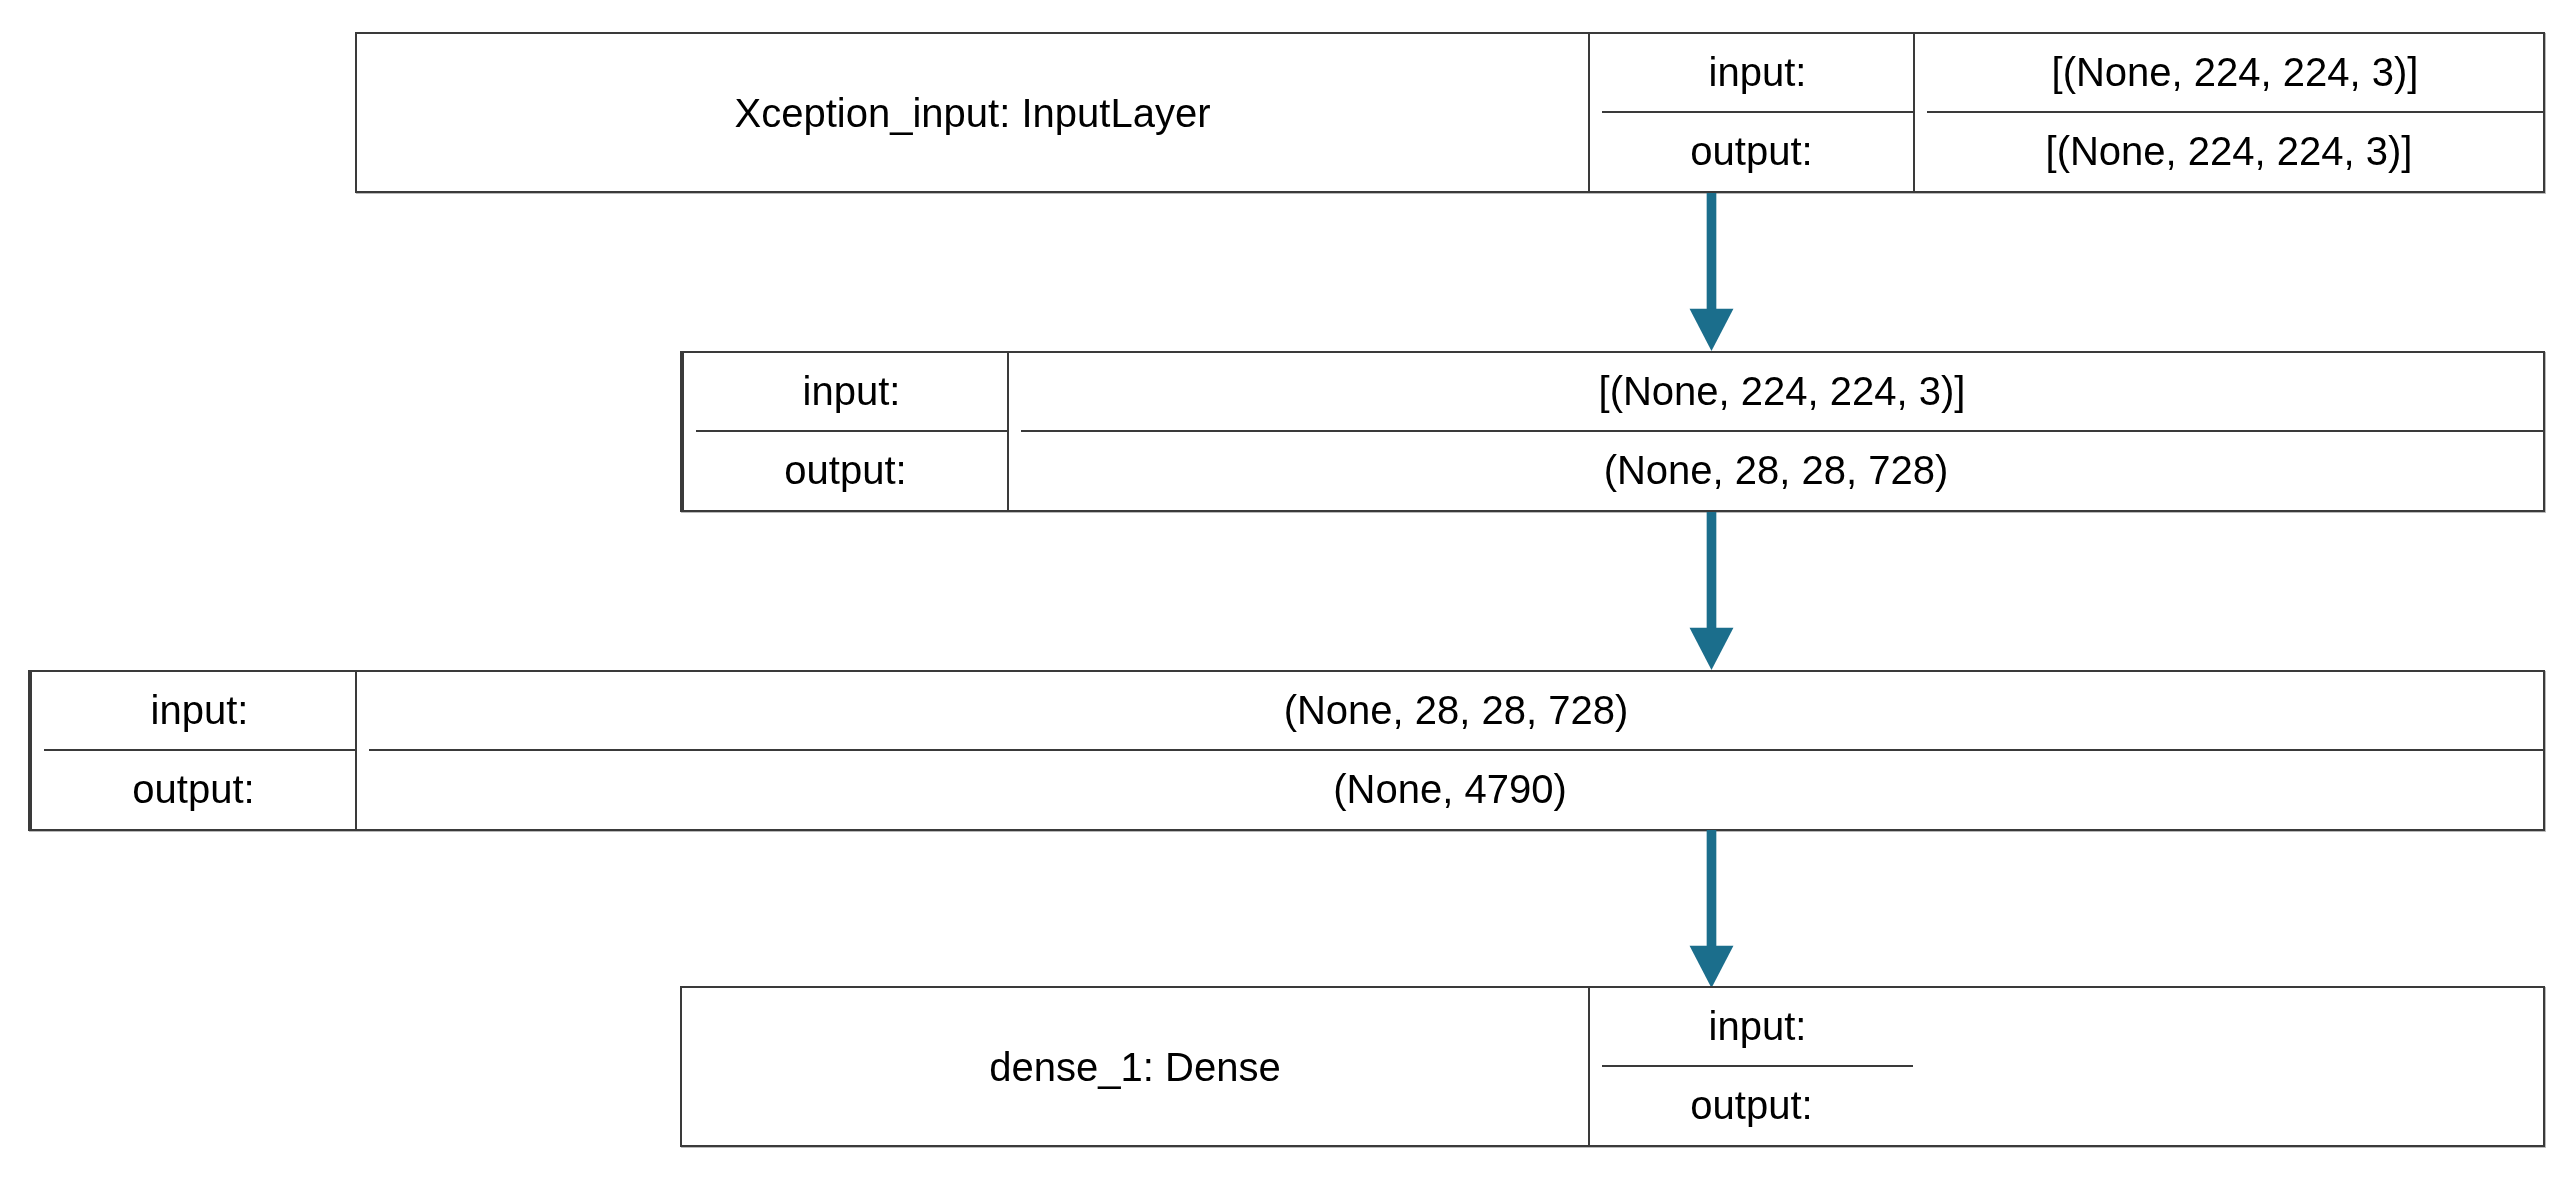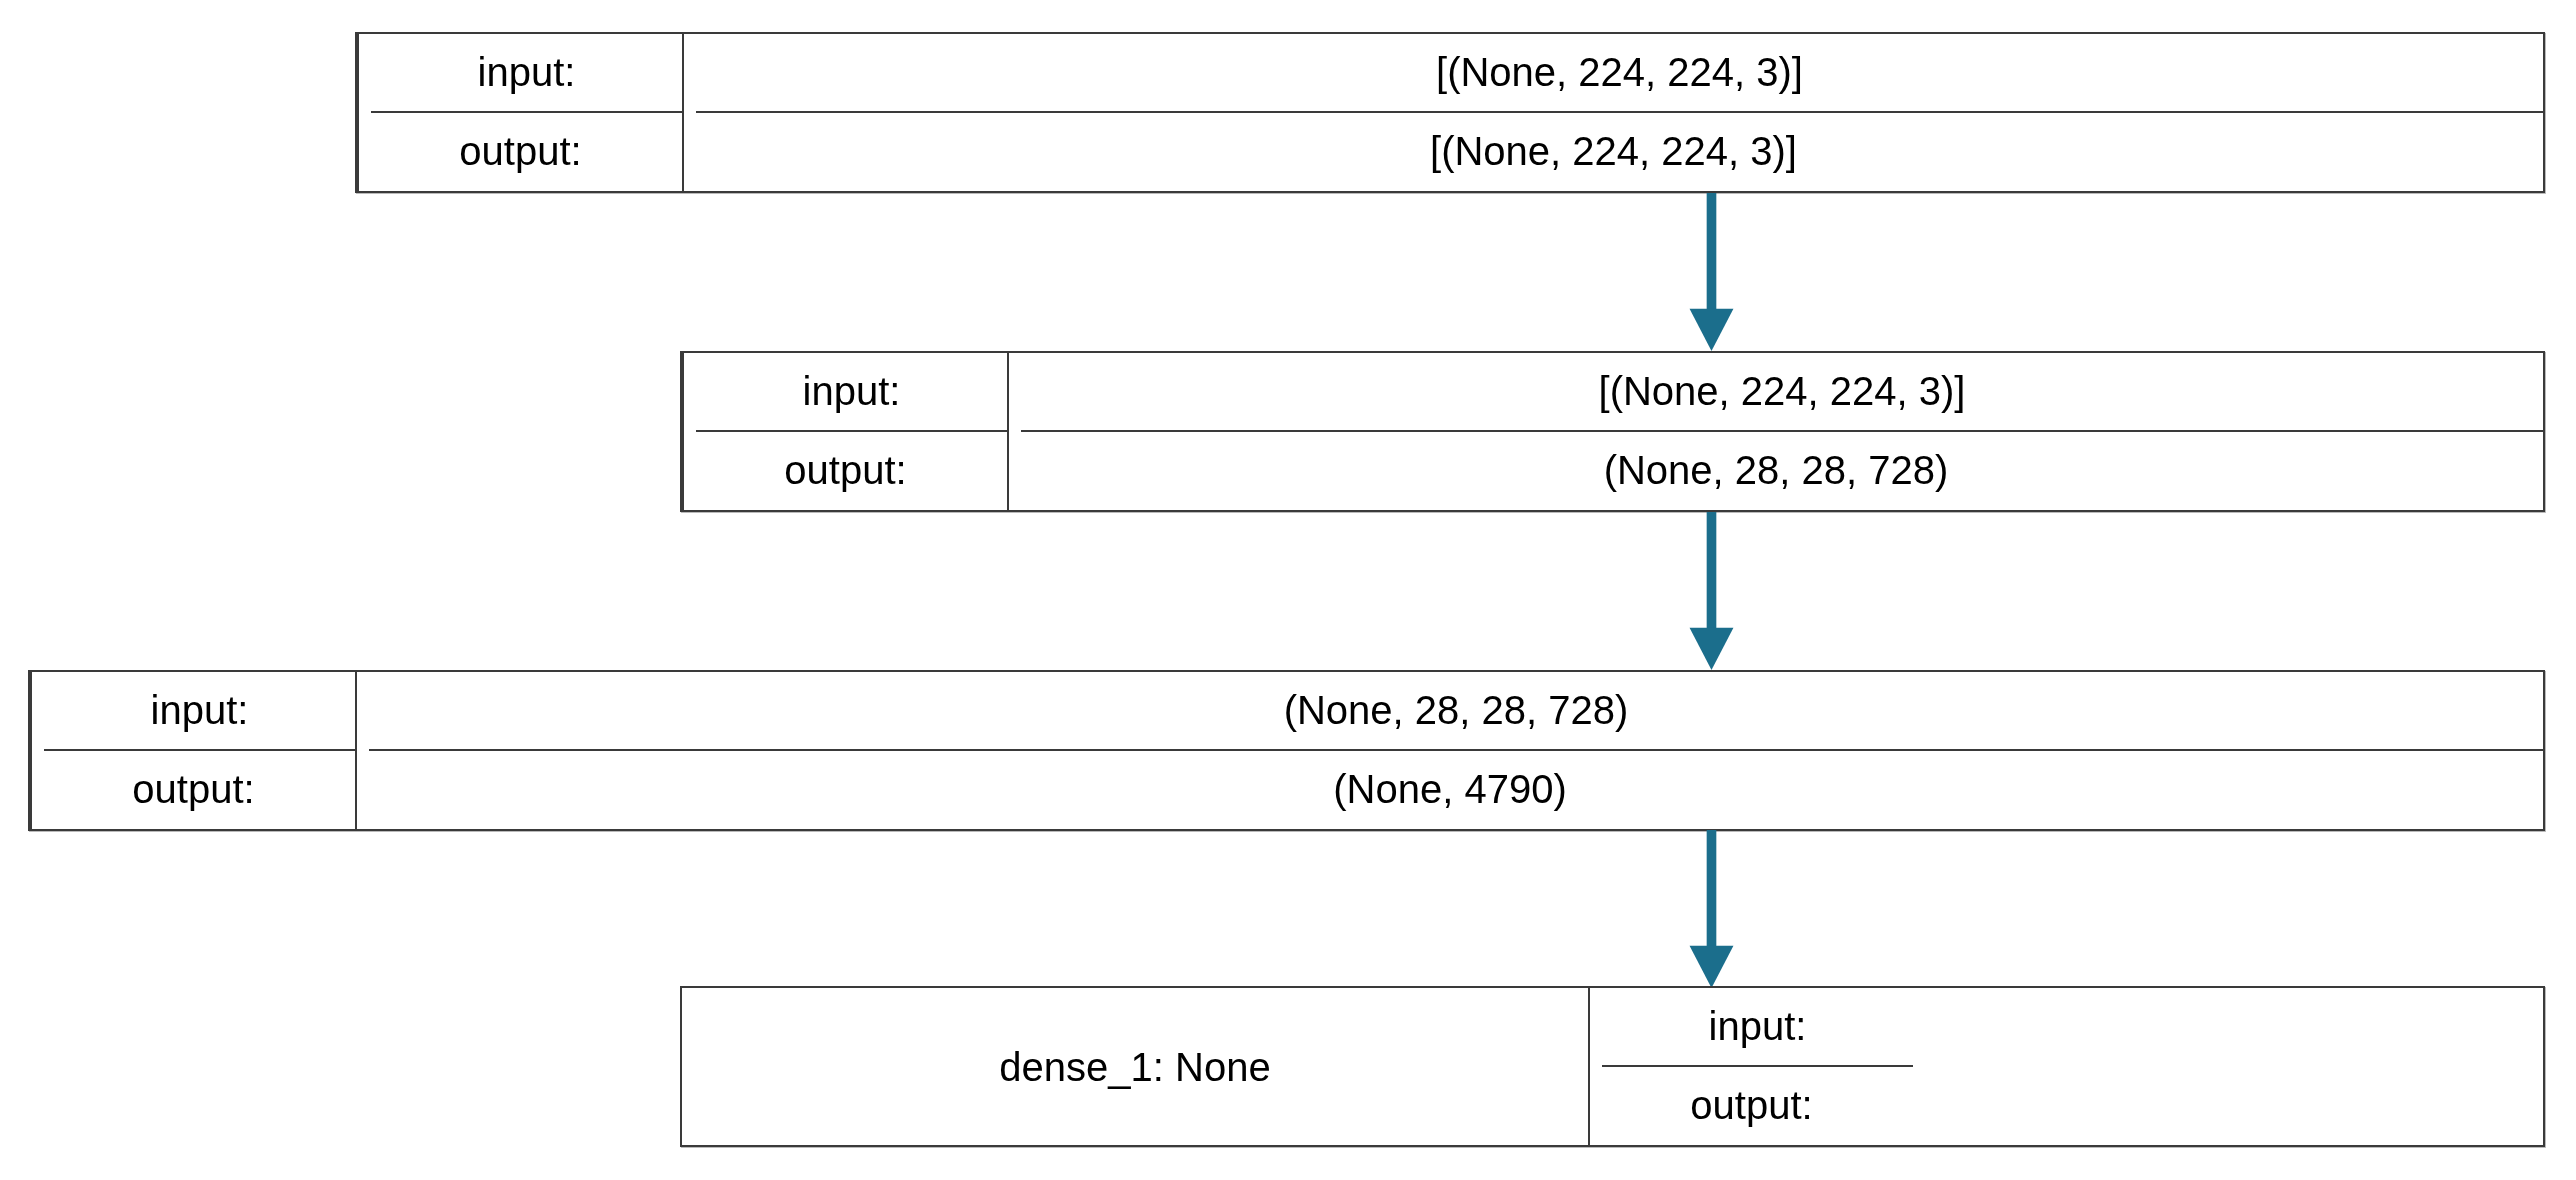--- a/index.html
+++ b/index.html
@@ -84,20 +84,21 @@
     display: block;
     overflow: visible;
   }
 </style>
 </head>
 <body>
 
 <div id="canvas">
 
   <div class="node" style="left:355px; top:32px; width:2190px; height:161px;">
+    <div class="node-name" style="width:1231px;">Xception_input: InputLayer</div>
     <div class="node-io-labels" style="width:325px;">
       <div class="io-cell row-top">input:</div>
       <div class="io-cell">output:</div>
     </div>
     <div class="node-io-shapes">
       <div class="io-cell row-top">[(None, 224, 224, 3)]</div>
       <div class="io-cell">[(None, 224, 224, 3)]</div>
     </div>
   </div>
 
@@ -138,21 +139,21 @@
   </div>
 
   <div class="arrow" style="left:1685px; top:830px; width:53px; height:158px;">
     <svg width="53" height="158" viewBox="0 0 60 180" aria-hidden="true">
       <line x1="30" y1="0" x2="30" y2="148" stroke="#1b6e8c" stroke-width="11"></line>
       <polygon points="30,180 5,132 55,132" fill="#1b6e8c"></polygon>
     </svg>
   </div>
 
   <div class="node" style="left:680px; top:986px; width:1865px; height:161px;">
-    <div class="node-name" style="width:906px;">dense_1: None</div>
+    <div class="node-name" style="width:906px;">dense_1: Dense</div>
     <div class="node-io-labels" style="width:325px;">
       <div class="io-cell row-top">input:</div>
       <div class="io-cell">output:</div>
     </div>
   </div>
 
 </div>
 
 
 </body></html>

